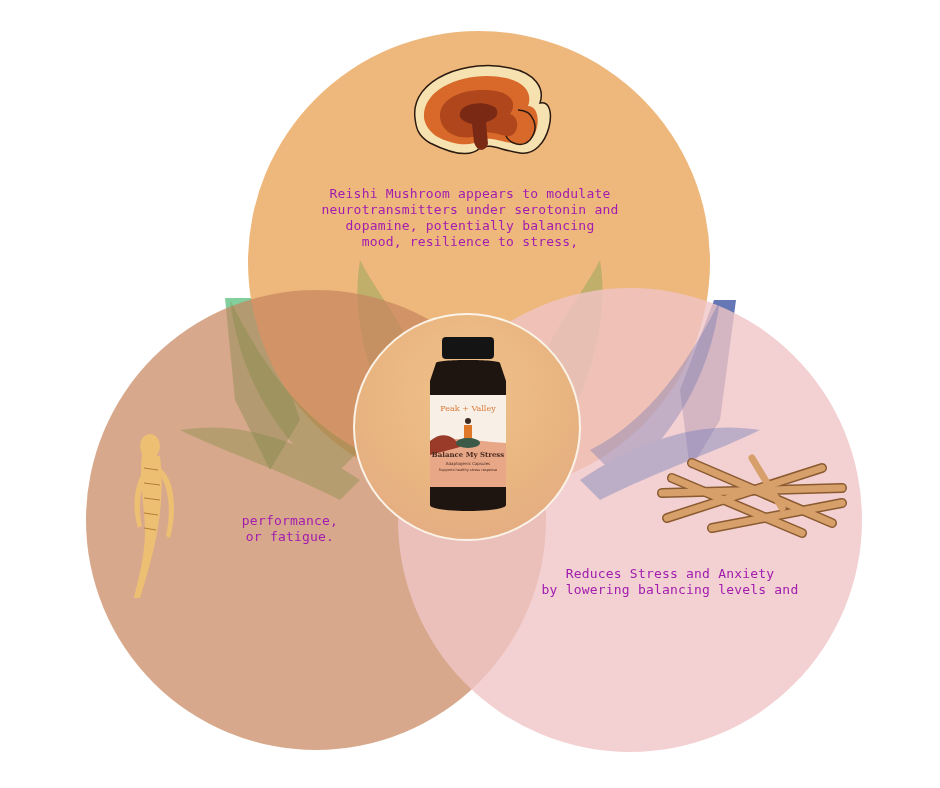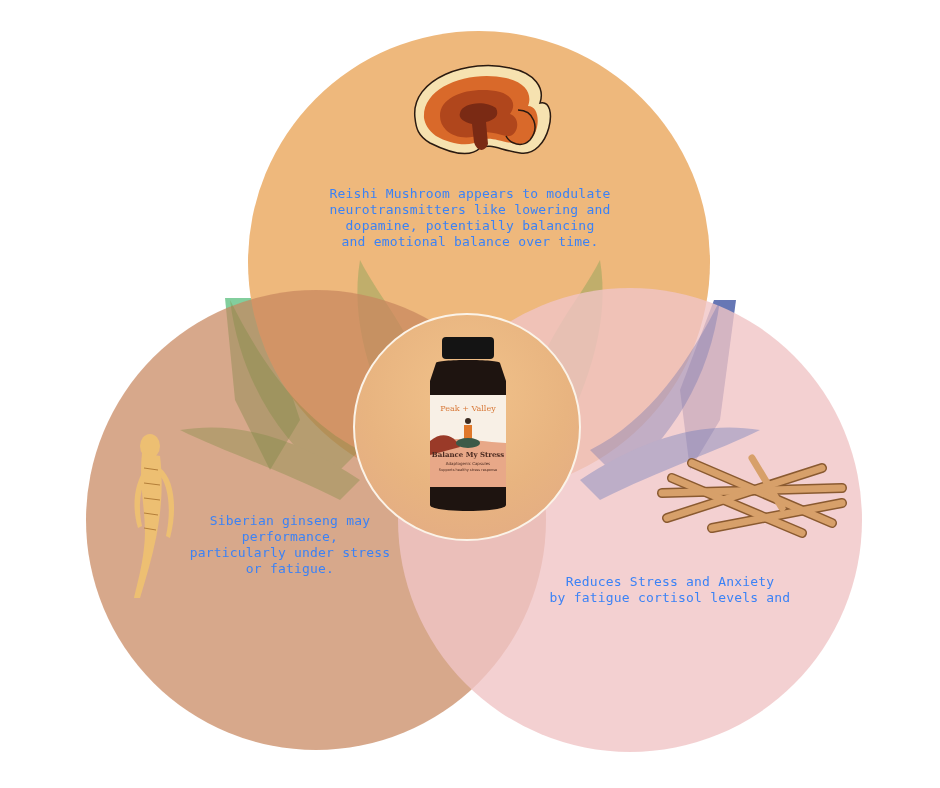--- a/index.html
+++ b/index.html
@@ -1,23 +1,23 @@
 <!DOCTYPE html>
 <html><head>
 <meta charset="utf-8">
 <style>
   html,body{margin:0;padding:0;background:#ffffff;}
   body{width:940px;height:788px;position:relative;overflow:hidden;font-family:"DejaVu Sans Mono","Liberation Mono",monospace;}
   .stage{position:absolute;left:0;top:0;width:940px;height:788px;}
   .bg-svg{position:absolute;left:0;top:0;}
-  .txt{position:absolute;text-align:center;color:#3b82f6;font-size:13px;line-height:16px;letter-spacing:0.2px;}
+  .txt{position:absolute;text-align:center;color:#a21caf;font-size:13px;line-height:16px;letter-spacing:0.2px;}
   .txt div{white-space:nowrap;}
   #t-top{left:290px;top:186px;width:360px;}
   #t-left{left:180px;top:513px;width:220px;}
-  #t-right{left:520px;top:566px;width:300px;margin-top:8px;}
+  #t-right{left:520px;top:566px;width:300px;}
   .center-ring{position:absolute;left:353px;top:313px;width:228px;height:228px;border-radius:50%;border:2.5px solid #fbf3e8;box-sizing:border-box;background:radial-gradient(circle at 50% 35%,#f1c28a 0%,#e8b480 55%,#e2a985 100%);overflow:hidden;}
   .bottle{position:absolute;left:65px;top:22px;width:96px;height:180px;}
 </style>
 </head>
 <body>
 
 <div class="stage">
   <svg class="bg-svg" width="940" height="788" viewBox="0 0 940 788">
 
     <g opacity="0.9">
@@ -96,27 +96,25 @@
       <rect x="44" y="88" width="8" height="14" fill="#e0782a"></rect>
       <ellipse cx="48" cy="106" rx="12" ry="5" fill="#3c5a48"></ellipse>
       <text x="48" y="120" text-anchor="middle" font-size="7" fill="#4a2a20" font-weight="bold" font-family="DejaVu Serif, serif">Balance My Stress</text>
       <text x="48" y="128" text-anchor="middle" font-size="4" fill="#4a2a20" font-family="DejaVu Sans, sans-serif">Adaptogenic Capsules</text>
       <text x="48" y="134" text-anchor="middle" font-size="3.5" fill="#4a2a20" font-family="DejaVu Sans, sans-serif">Supports healthy stress response</text>
     </svg>
   </div>
 
   <div class="txt" id="t-top">
     <div>Reishi Mushroom appears to modulate</div>
-    <div>neurotransmitters like lowering and</div>
+    <div>neurotransmitters under serotonin and</div>
     <div>dopamine, potentially balancing</div>
-    <div>and emotional balance over time.</div>
+    <div>mood, resilience to stress,</div>
   </div>
   <div class="txt" id="t-left">
-    <div>Siberian ginseng may</div>
     <div>performance,</div>
-    <div>particularly under stress</div>
     <div>or fatigue.</div>
   </div>
   <div class="txt" id="t-right">
     <div>Reduces Stress and Anxiety</div>
-    <div>by fatigue cortisol levels and</div>
+    <div>by lowering balancing levels and</div>
   </div>
 </div>
 
 </body></html>

